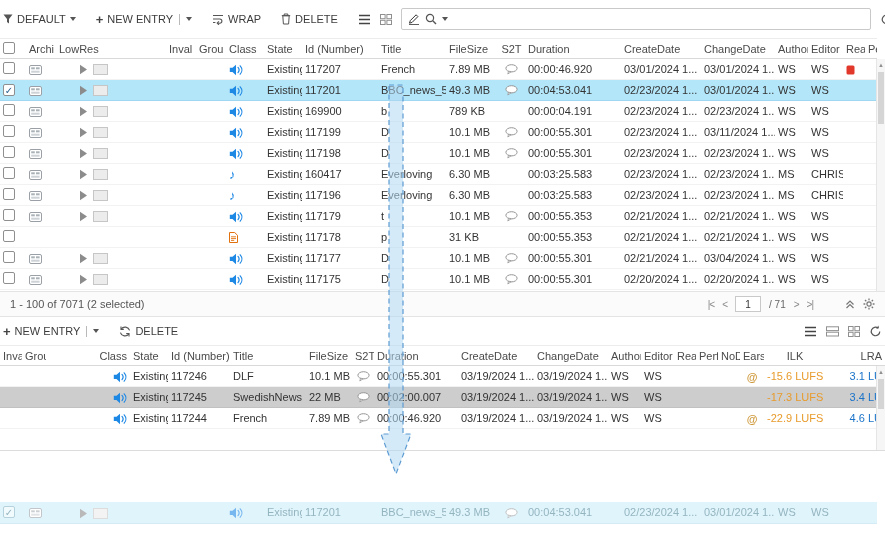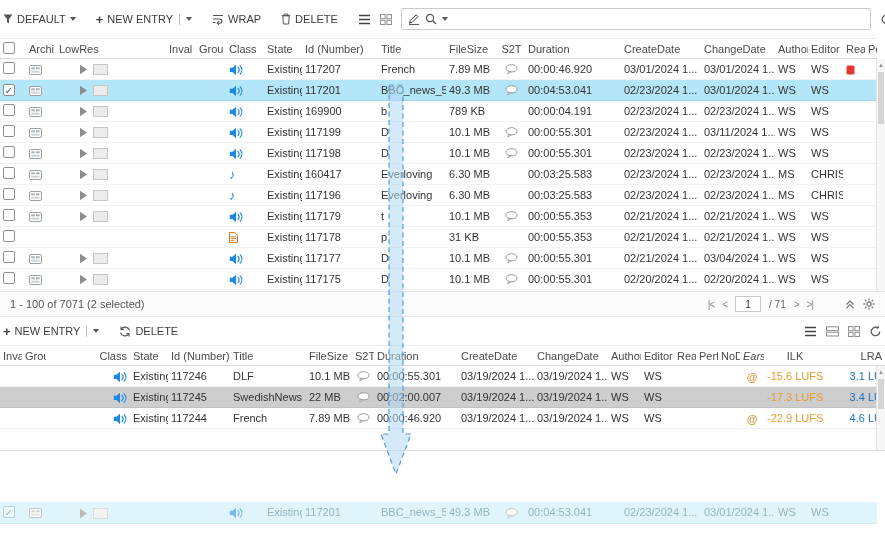--- a/index.html
+++ b/index.html
@@ -737,21 +737,21 @@
               <th>FileSize</th>
               <th style="text-align: center;">S2T</th>
               <th>Duration</th>
               <th>CreateDate</th>
               <th>ChangeDate</th>
               <th>Author</th>
               <th>Editor</th>
               <th>Read</th>
               <th>Perfe</th>
               <th>NoDi</th>
-              <th style="text-align: center; font-style: italic;">Ears</th>
+              <th style="text-align: center;">Ears</th>
               <th style="text-align: center;">ILK</th>
               <th style="text-align: right;">LRA</th>
             </tr>
           </thead>
           <tbody>
             <tr>
               <td class="c-inval"></td>
               <td class="c-grou"></td>
               <td class="c-class" style="text-align: right;"><span class="icn">
                   <svg width="14" height="12" viewBox="0 0 14 12">

